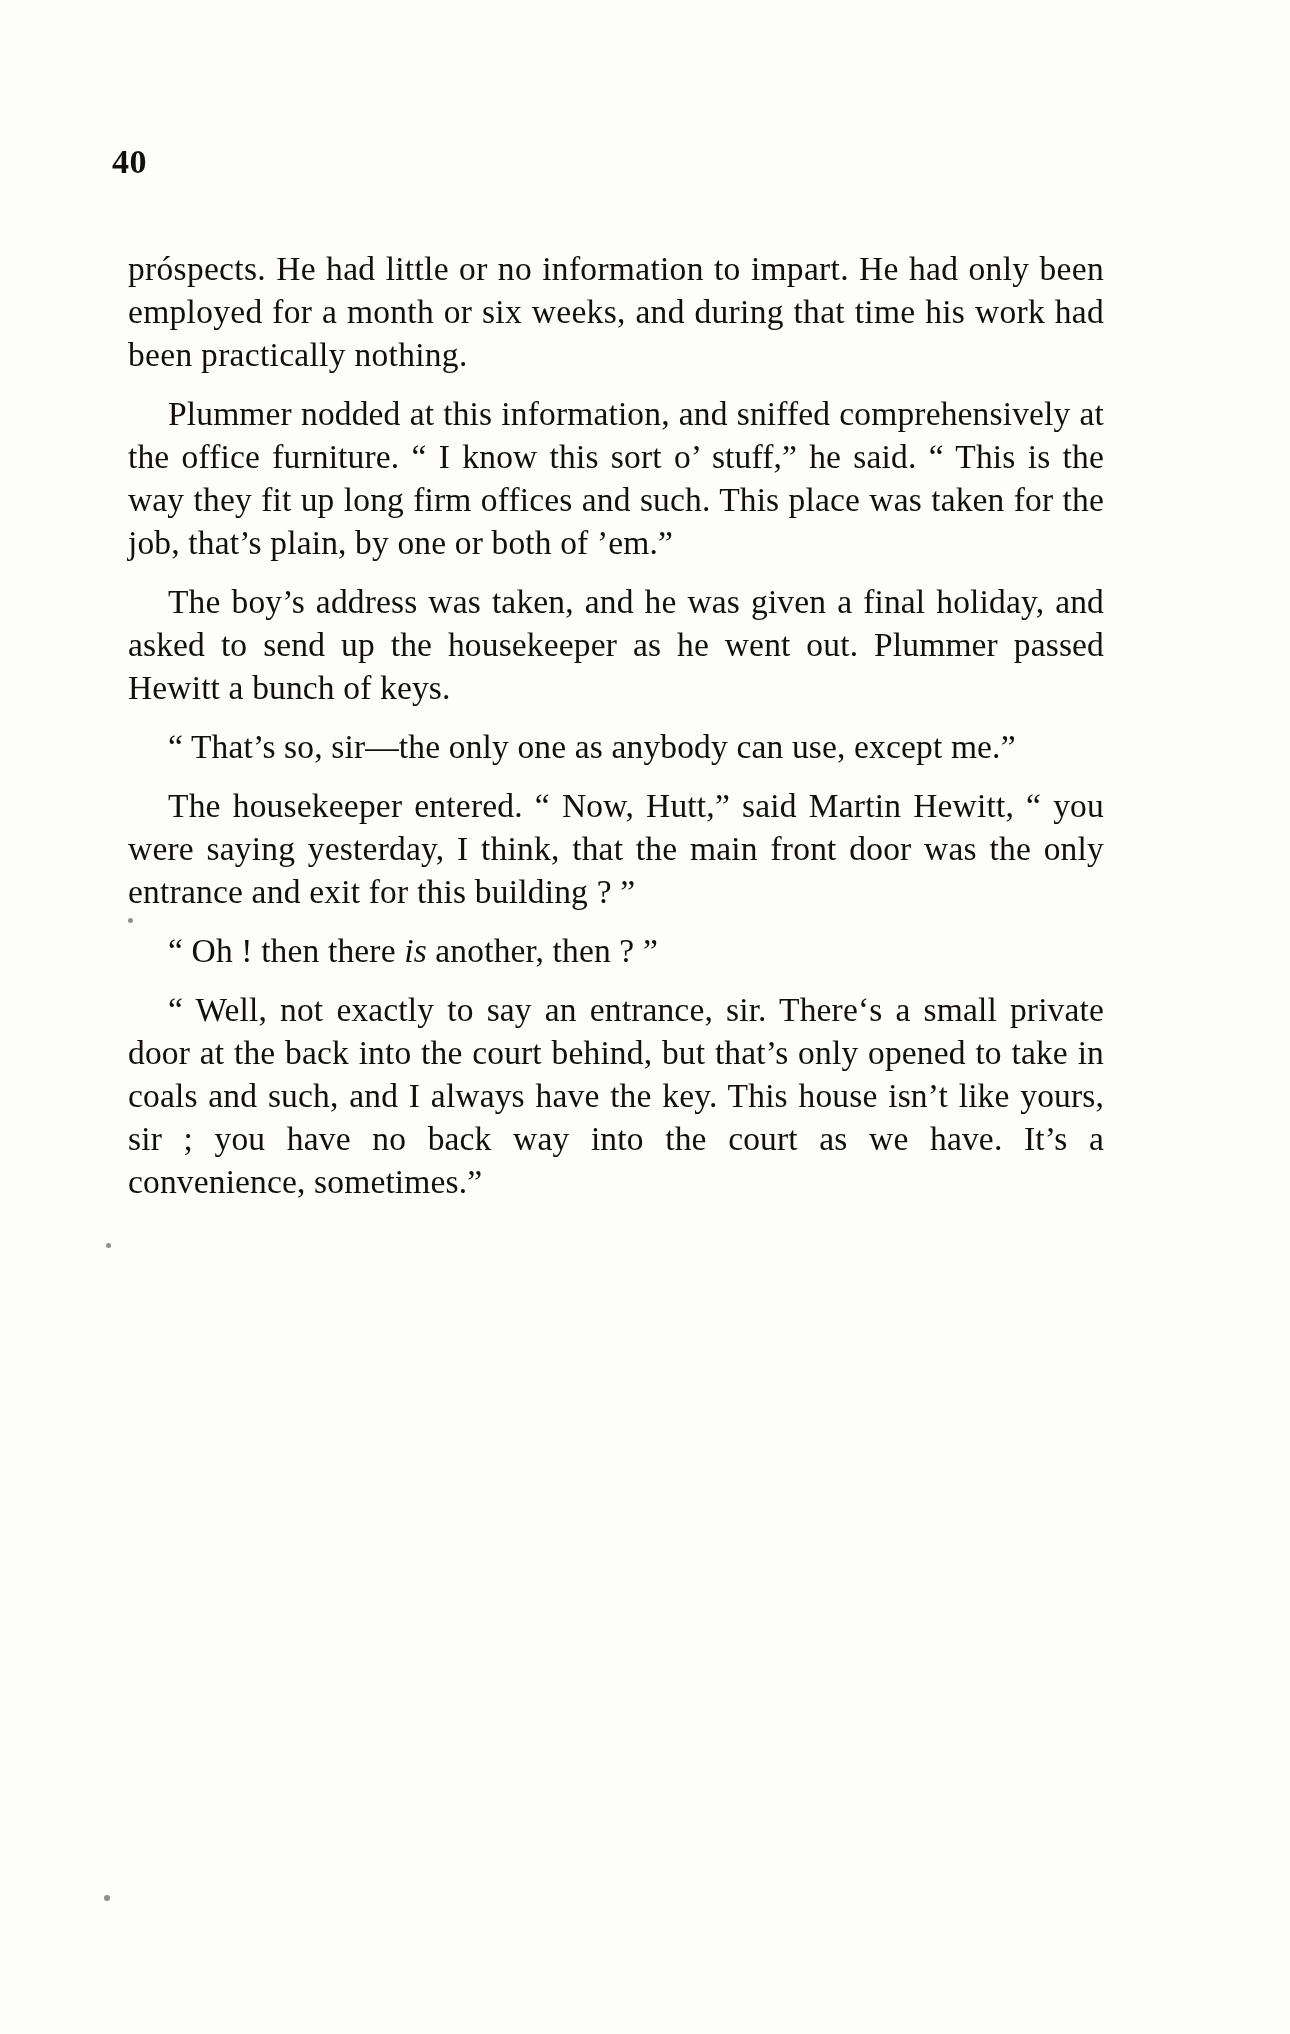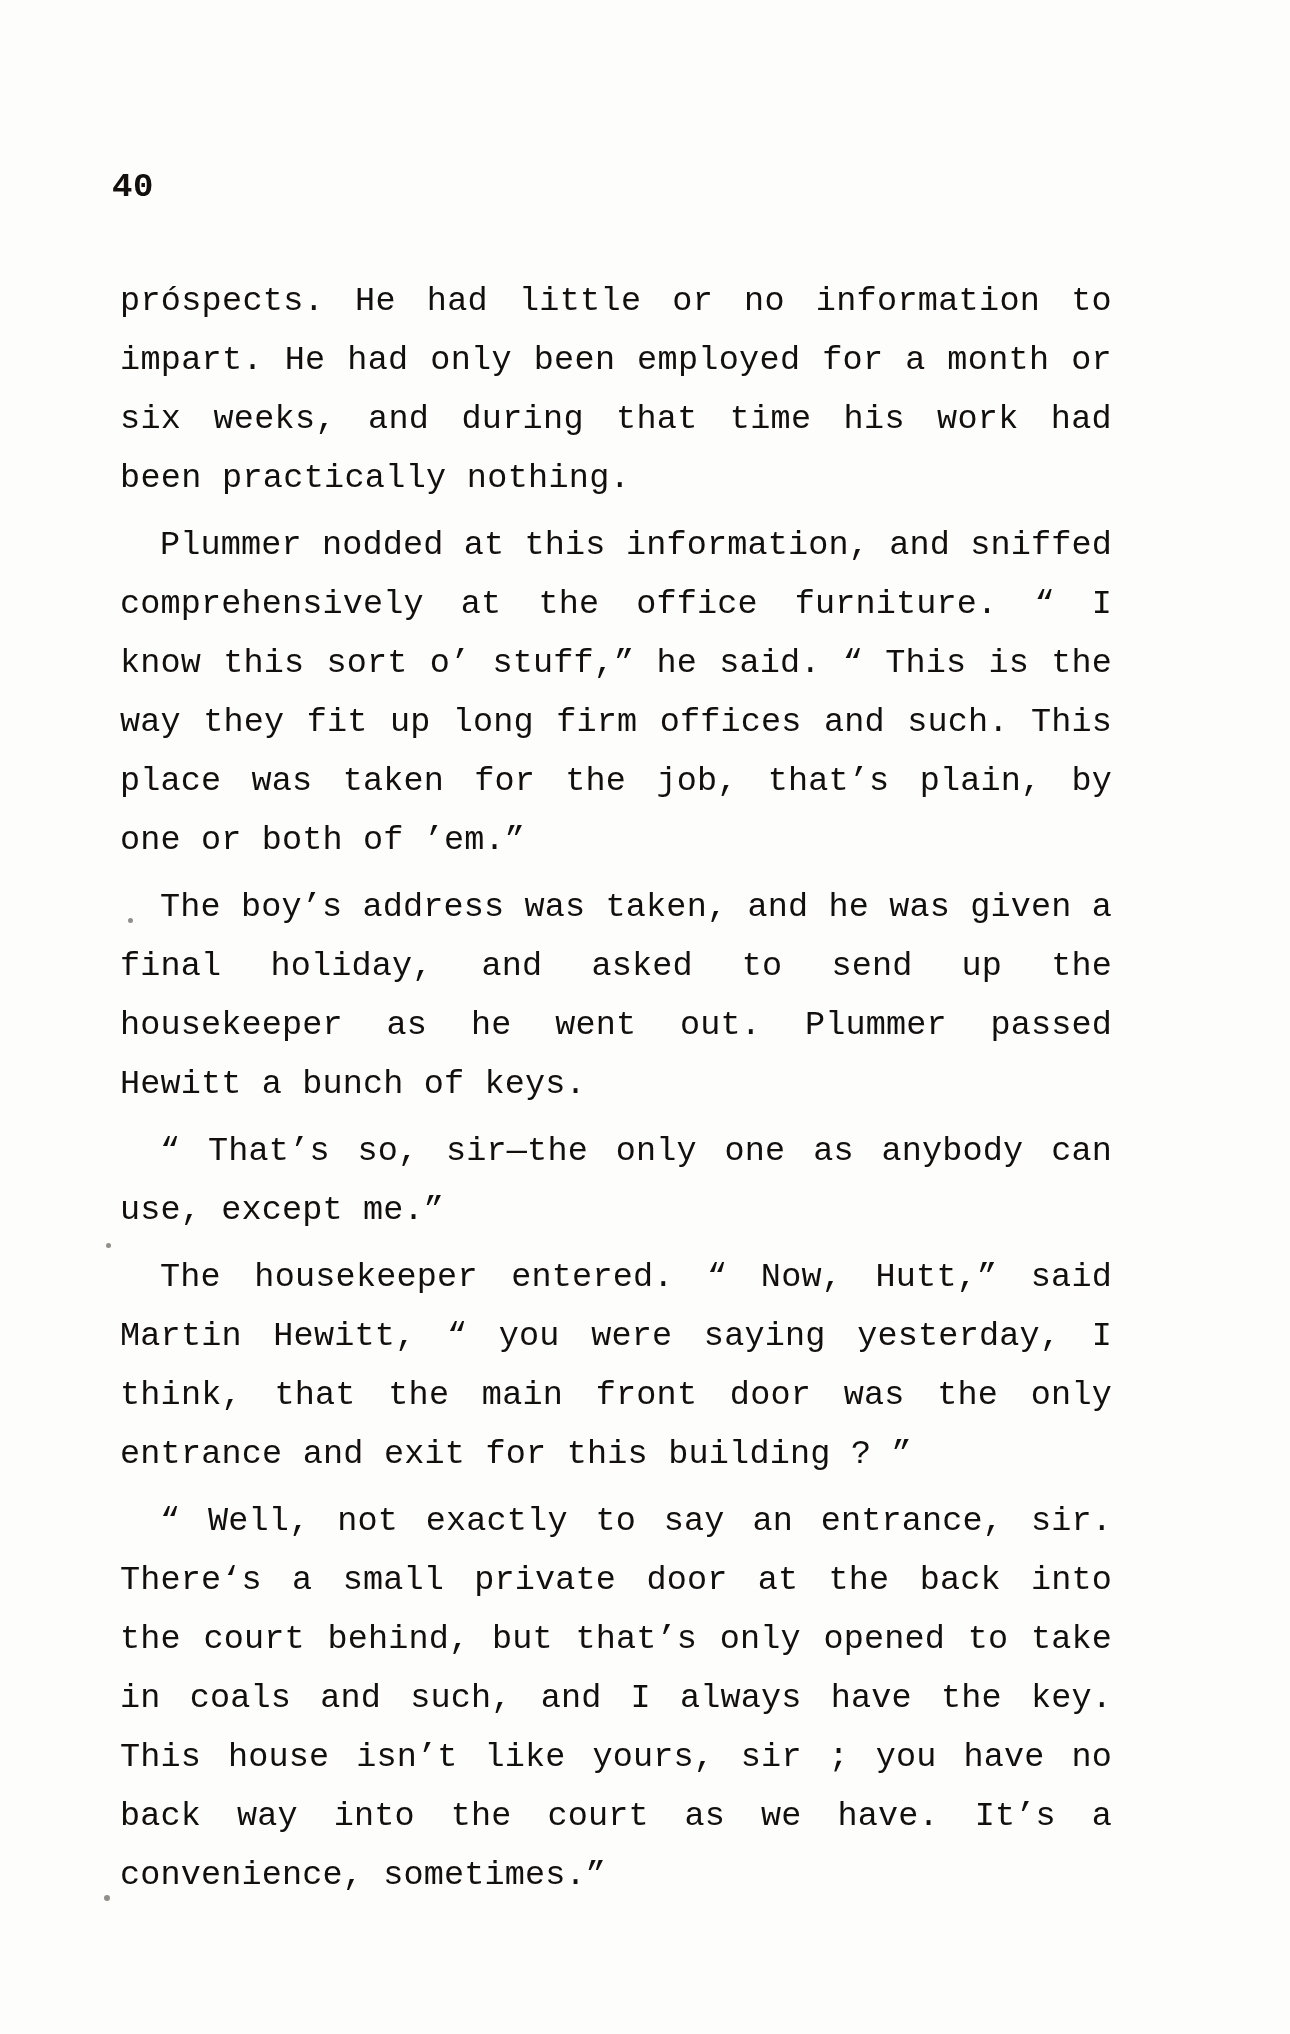--- a/index.html
+++ b/index.html
@@ -12,23 +12,22 @@
     width: 1290px;
     height: 2034px;
     background: #fdfdfb;
     overflow: hidden;
     font-family: "Liberation Serif", serif;
     color: #120f0d;
   }
   .content {
     position: absolute;
     left: 112px;
-    top: 168px;
+    top: 143px;
     width: 1008px;
-    font-family: Liberation Mono, monospace;
   }
   .header {
     display: flex;
     align-items: baseline;
     margin-bottom: 52px;
     height: 52px;
   }
   .folio {
     font-size: 34px;
     font-weight: 700;
@@ -39,23 +38,23 @@
   .running-title {
     flex: 1;
     text-align: center;
     font-size: 40px;
     font-weight: 700;
     letter-spacing: 3.2px;
     padding-right: 90px;
     white-space: nowrap;
   }
   .body-text p {
-    margin: 8px;
+    margin: 16px;
     font-size: 33.5px;
-    line-height: 59px;
+    line-height: 43px;
     text-align: justify;
     text-justify: inter-word;
     letter-spacing: 0.15px;
   }
   .body-text p.indent {
     text-indent: 40px;
   }
   .body-text p.noindent {
     text-indent: 0;
   }
@@ -91,20 +90,21 @@
       <p class="noindent">próspects.  He  had  little  or  no  information  to impart.  He had only been employed for a month or six weeks, and during that time his work had been practically nothing.</p>
 
       <p class="indent">Plummer nodded at this information, and sniffed comprehensively at the office furniture.  “ I know this sort o’ stuff,” he said.  “ This is the way they fit up long firm offices and such.  This place was taken  for  the  job,  that’s  plain,  by  one  or  both of ’em.”</p>
 
       <p class="indent">The boy’s address was taken, and he was given a final holiday, and asked to send up the housekeeper as he went out.  Plummer passed Hewitt a bunch of keys.</p>
 
       <p class="indent">“ That’s so, sir—the only one as anybody can use, except me.”</p>
 
       <p class="indent">The  housekeeper  entered.   “ Now,  Hutt,”  said Martin Hewitt, “ you were saying yesterday, I think, that the main front door was the only entrance and exit for this building ? ”</p>
 
+      <p class="indent"><span>“ Oh ! then there </span><em>is</em><span> another, then ? ”</span></p>
 
       <p class="indent">“ Well, not exactly to say an entrance, sir.  There‘s a  small  private  door  at  the  back  into  the  court behind, but that’s only opened to take in coals and such, and I always have the key.  This house isn’t like yours, sir ; you have no back way into the court as we have.  It’s a convenience, sometimes.”</p>
 
     </div>
   </div>
 
   <span class="speck" style="left:106px; top:1243px; width:5px; height:5px;"></span>
   <span class="speck" style="left:104px; top:1895px; width:6px; height:6px;"></span>
   <span class="speck" style="left:128px; top:918px; width:5px; height:5px;"></span>
 

